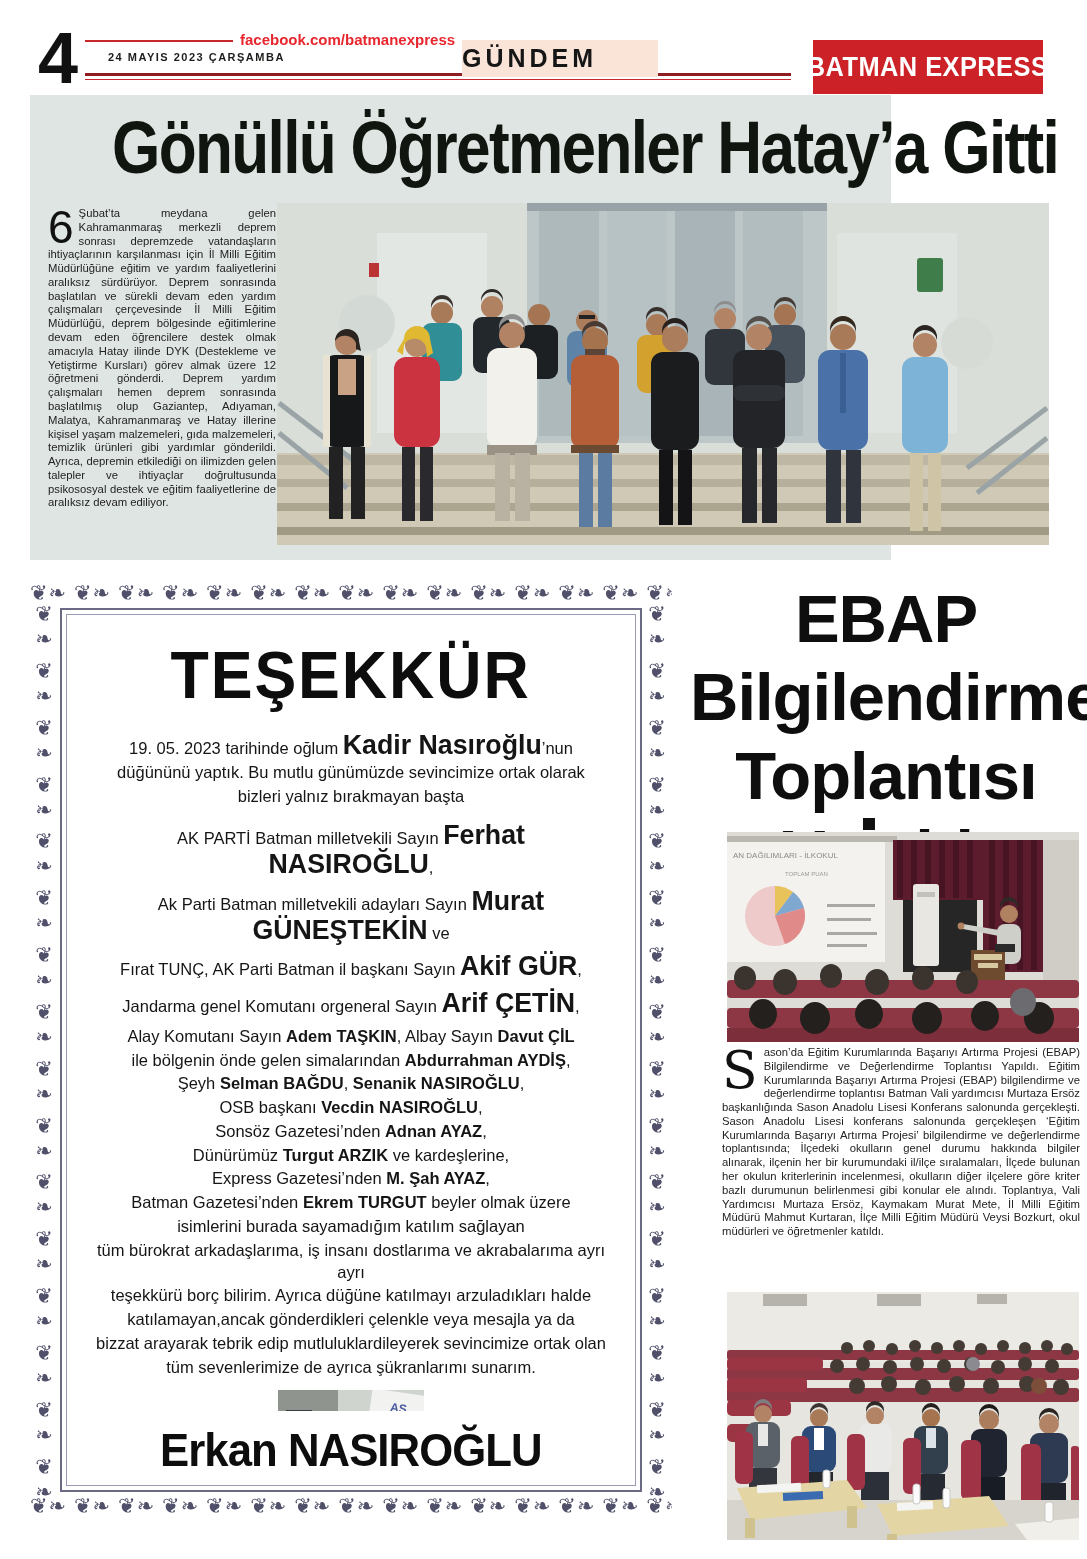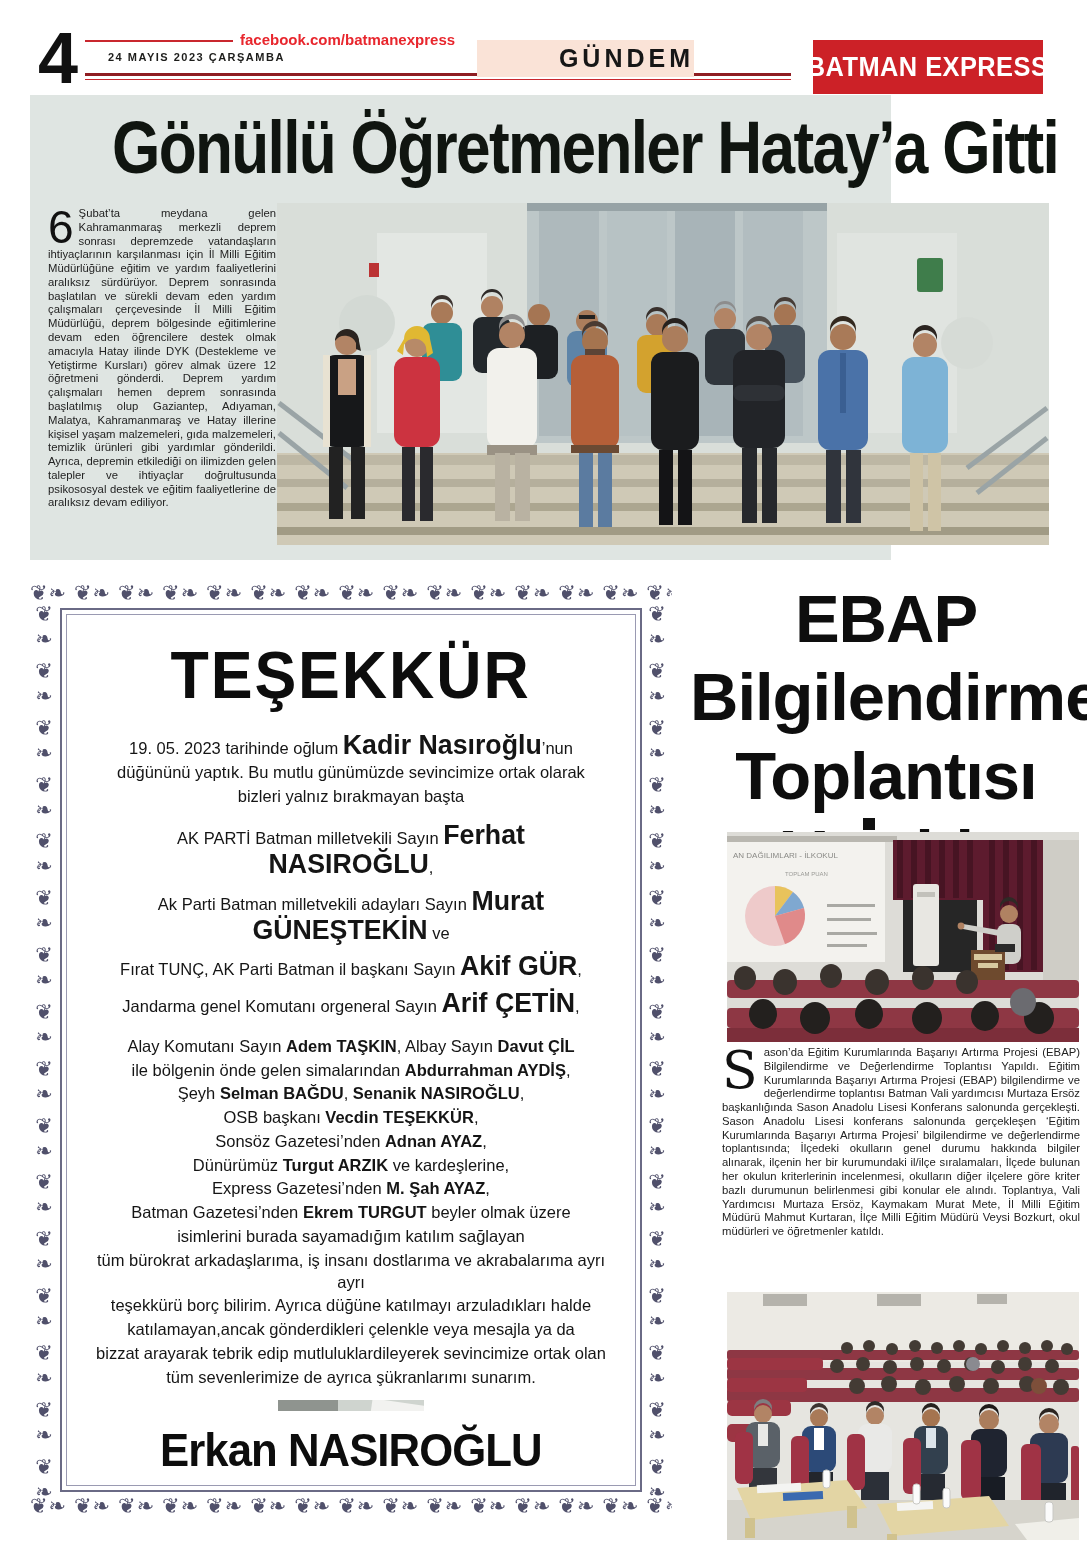--- a/index.html
+++ b/index.html
@@ -6,22 +6,22 @@
   .page{position:relative;width:1087px;height:1559px;background:#ffffff;overflow:hidden;
         font-family:"Liberation Sans", sans-serif;color:#1a1a1a;}
 
   
   .pagenum{position:absolute;left:38px;top:22px;font-size:72px;font-weight:900;line-height:1;color:#111;}
   .fb-line{position:absolute;left:85px;top:40px;width:148px;height:0;border-top:2px solid #c9272e;}
   .fb-text{position:absolute;left:240px;top:31px;font-size:15px;font-weight:700;color:#e8262d;}
   .date{position:absolute;left:108px;top:51px;font-size:11px;font-weight:600;letter-spacing:1.5px;color:#1d1d1b;}
   .rule-double{position:absolute;left:85px;top:73px;width:706px;height:3px;
                border-top:3px solid #8f1d22;border-bottom:1px solid #c9272e;}
-  .section-box{position:absolute;left:462px;top:40px;width:217px;height:37px;background:#fae3d7;
-               display:flex;align-items:center;justify-content:flex-end;z-index:2;margin-left:15px;}
+  .section-box{position:absolute;left:462px;top:40px;width:196px;height:37px;background:#fae3d7;
+               display:flex;align-items:center;justify-content:flex-start;z-index:2;}
   .section-box span{font-size:25px;font-weight:700;letter-spacing:4px;color:#161616;}
   .brand{position:absolute;left:813px;top:40px;width:230px;height:54px;background:#cc2127;
          display:flex;align-items:center;justify-content:center;}
   .brand span{color:#fff;font-size:27px;font-weight:900;letter-spacing:.5px;white-space:nowrap;
               transform:scaleX(.94);}
 
   
   .top-section{position:absolute;left:30px;top:95px;width:861px;height:465px;background:#dfe5e2;}
   .headline{position:absolute;left:0;top:10px;width:1025px;text-align:center;white-space:nowrap;
             font-size:74px;font-weight:800;letter-spacing:-2px;color:#101510;
@@ -41,21 +41,21 @@
   .orn-right{right:0;top:24px;bottom:24px;width:29px;writing-mode:vertical-rl;}
   .t-inner{position:absolute;inset:30px;border:2px solid #6a6a85;}
   .t-inner2{position:absolute;inset:4px;border:1px solid #9a9ab2;padding:8px 24px;
             display:flex;flex-direction:column;align-items:center;overflow:hidden;}
   .t-title{font-size:66px;font-weight:900;letter-spacing:2px;color:#0d0d0d;margin:14px 0 16px 0;
            transform:scaleX(.95);}
   .t-lines{width:100%;text-align:center;font-size:16.5px;line-height:1.32;color:#151515;}
   .t-line{margin:2px 0;}
   .t-lines .t-line:nth-child(4){margin-top:14px;}
   .t-lines .t-line:nth-child(5),.t-lines .t-line:nth-child(6),.t-lines .t-line:nth-child(7){margin-top:8px;}
-  .t-lines .t-line:nth-child(8){margin-top:18px;}
+  .t-lines .t-line:nth-child(8){margin-top:8px;}
   .seg-n{font-weight:400;}
   .seg-b{font-weight:800;}
   .seg-B{font-weight:800;font-size:1.62em;line-height:1.05;}
   .t-photo{width:146px;height:148px;margin:10px auto 8px auto;overflow:hidden;background:#dcd6ce;}
   .t-sign{font-size:46px;font-weight:900;letter-spacing:-1px;color:#0d0d0d;margin-top:4px;
           transform:scaleX(.95);}
 
   
   .ebap-head{position:absolute;left:690px;top:580px;width:392px;text-align:center;
              font-size:67px;font-weight:800;line-height:1.17;letter-spacing:-1px;color:#0e0e0e;}
@@ -245,21 +245,21 @@
             <div class="t-line"><span class="seg-n">19. 05. 2023 tarihinde oğlum </span><span class="seg-B">Kadir Nasıroğlu</span><span class="seg-n">’nun</span></div>
             <div class="t-line"><span class="seg-n">düğününü yaptık. Bu mutlu günümüzde sevincimize ortak olarak</span></div>
             <div class="t-line"><span class="seg-n">bizleri yalnız bırakmayan başta</span></div>
             <div class="t-line"><span class="seg-n">AK PARTİ Batman milletvekili Sayın </span><span class="seg-B">Ferhat NASIROĞLU</span><span class="seg-n">,</span></div>
             <div class="t-line"><span class="seg-n">Ak Parti Batman milletvekili adayları Sayın </span><span class="seg-B">Murat GÜNEŞTEKİN</span><span class="seg-n"> ve</span></div>
             <div class="t-line"><span class="seg-n">Fırat TUNÇ, AK Parti Batman il başkanı Sayın </span><span class="seg-B">Akif GÜR</span><span class="seg-n">,</span></div>
             <div class="t-line"><span class="seg-n">Jandarma genel Komutanı orgeneral Sayın </span><span class="seg-B">Arif ÇETİN</span><span class="seg-n">,</span></div>
             <div class="t-line"><span class="seg-n">Alay Komutanı Sayın </span><span class="seg-b">Adem TAŞKIN</span><span class="seg-n">, Albay Sayın </span><span class="seg-b">Davut ÇİL</span></div>
             <div class="t-line"><span class="seg-n">ile bölgenin önde gelen simalarından </span><span class="seg-b">Abdurrahman AYDİŞ</span><span class="seg-n">,</span></div>
             <div class="t-line"><span class="seg-n">Şeyh </span><span class="seg-b">Selman BAĞDU</span><span class="seg-n">, </span><span class="seg-b">Senanik NASIROĞLU</span><span class="seg-n">,</span></div>
-            <div class="t-line"><span class="seg-n">OSB başkanı </span><span class="seg-b">Vecdin TEŞEKKÜR</span><span class="seg-n">,</span></div>
+            <div class="t-line"><span class="seg-n">OSB başkanı </span><span class="seg-b">Vecdin NASIROĞLU</span><span class="seg-n">,</span></div>
             <div class="t-line"><span class="seg-n">Sonsöz Gazetesi’nden </span><span class="seg-b">Adnan AYAZ</span><span class="seg-n">,</span></div>
             <div class="t-line"><span class="seg-n">Dünürümüz </span><span class="seg-b">Turgut ARZIK</span><span class="seg-n"> ve kardeşlerine,</span></div>
             <div class="t-line"><span class="seg-n">Express Gazetesi’nden </span><span class="seg-b">M. Şah AYAZ</span><span class="seg-n">,</span></div>
             <div class="t-line"><span class="seg-n">Batman Gazetesi’nden </span><span class="seg-b">Ekrem TURGUT</span><span class="seg-n"> beyler olmak üzere</span></div>
             <div class="t-line"><span class="seg-n">isimlerini burada sayamadığım katılım sağlayan</span></div>
             <div class="t-line"><span class="seg-n">tüm bürokrat arkadaşlarıma, iş insanı dostlarıma ve akrabalarıma ayrı ayrı</span></div>
             <div class="t-line"><span class="seg-n">teşekkürü borç bilirim. Ayrıca düğüne katılmayı arzuladıkları halde</span></div>
             <div class="t-line"><span class="seg-n">katılamayan,ancak gönderdikleri çelenkle veya mesajla ya da</span></div>
             <div class="t-line"><span class="seg-n">bizzat arayarak tebrik edip mutluluklardileyerek sevincimize ortak olan</span></div>
             <div class="t-line"><span class="seg-n">tüm sevenlerimize de ayrıca şükranlarımı sunarım.</span></div>

